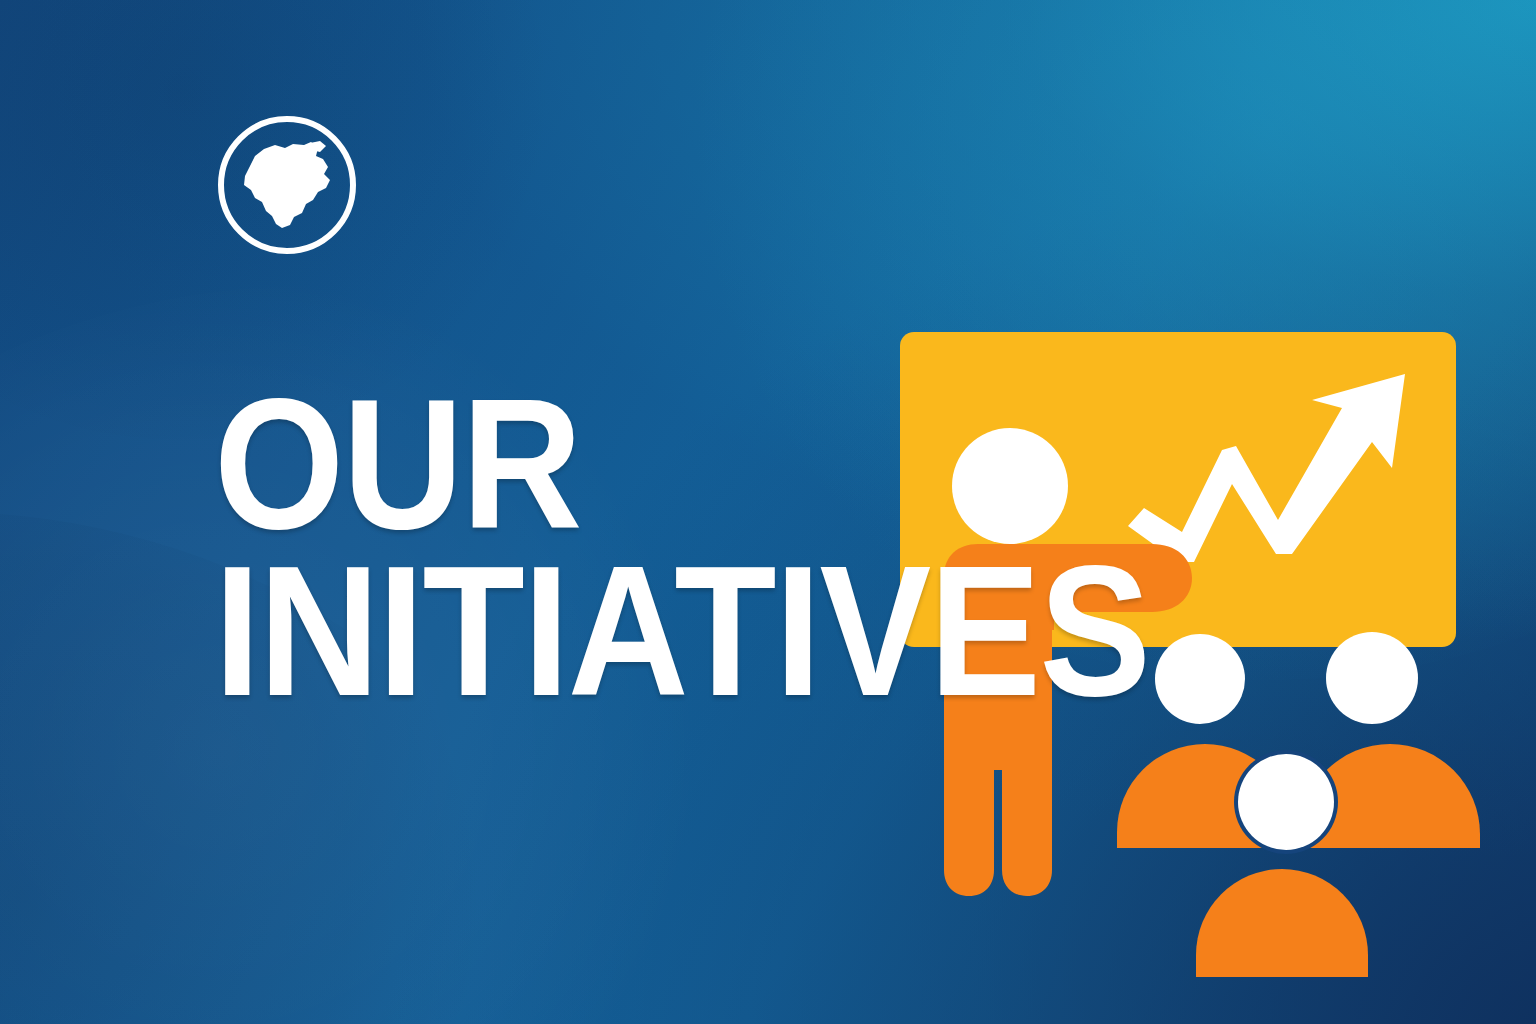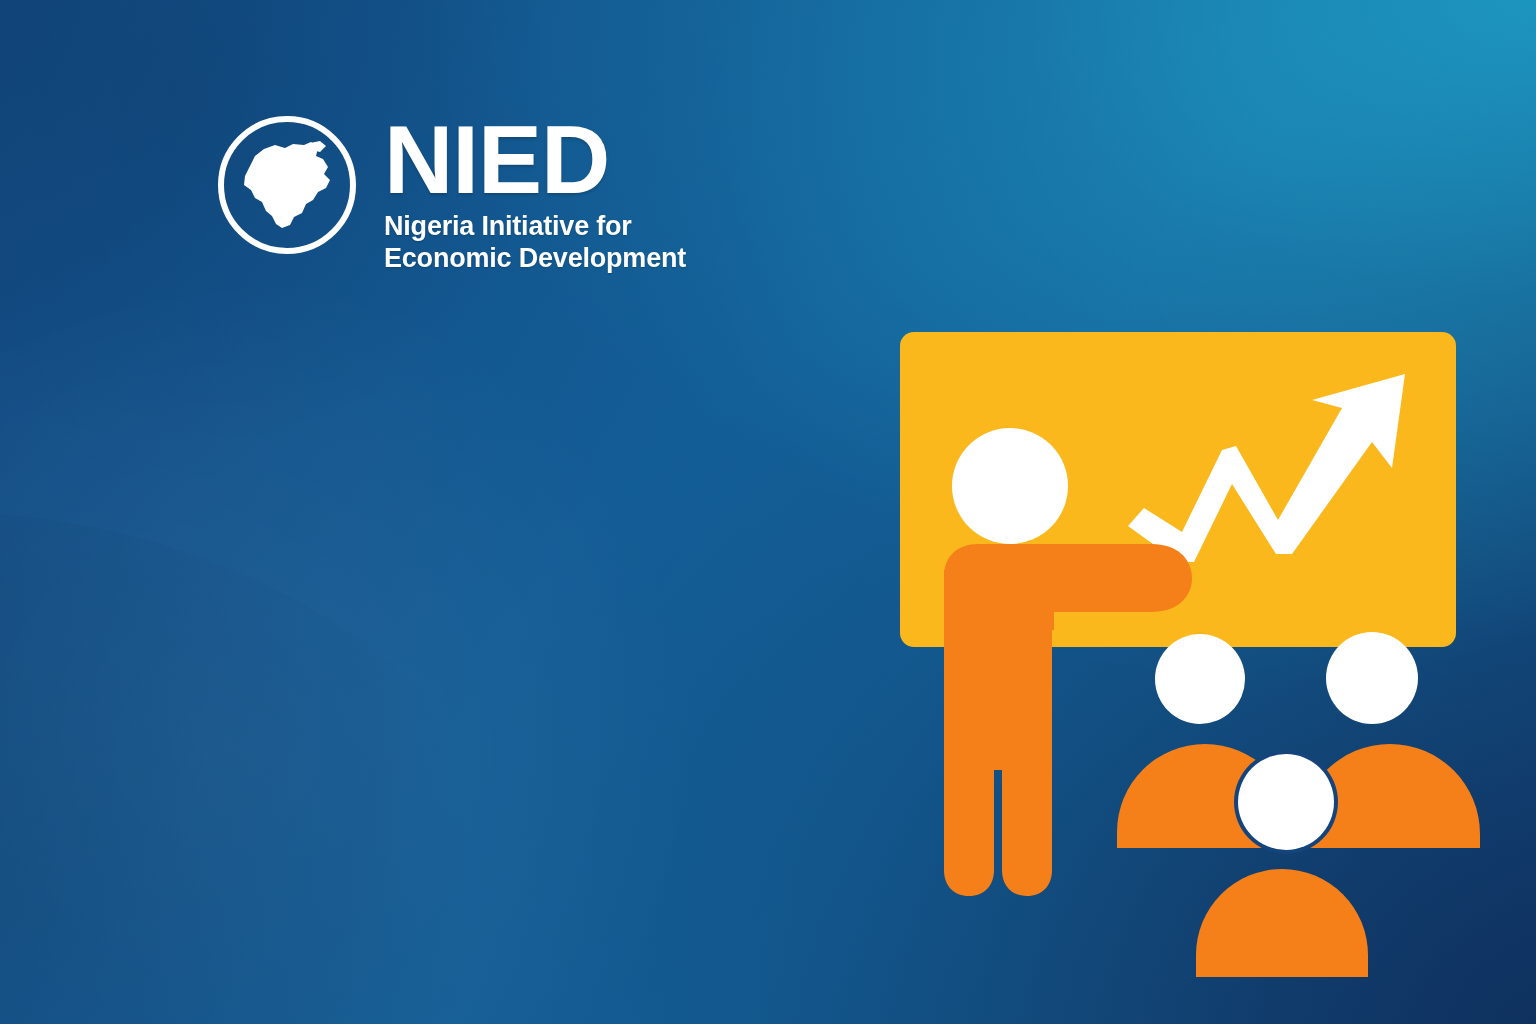--- a/index.html
+++ b/index.html
@@ -103,27 +103,20 @@
         <path fill="#ffffff" d="
           M35,56
           L41,44 L50,37 L61,33 L71,36 L79,32 L90,33 L97,30
           L104,36 L102,44 L109,47 L114,55 L110,62
           L116,68 L112,76 L104,80 L99,88 L92,92 L88,101
           L80,105 L76,113 L68,116 L62,112 L58,104
           L52,99 L48,90 L41,86 L37,78 L30,73 L31,64 Z"></path>
         <path fill="#ffffff" d="M96,31 L106,29 L112,34 L106,40 L98,38 Z"></path>
       </svg>
     </div>
-    <div id="logo-text">
-      <div id="brand-acronym">NIED</div>
-      <div id="brand-tagline">
-        <div>Nigeria Initiative for</div>
-        <div>Economic Development</div>
-      </div>
-    </div>
   </div>
 
   <div id="illustration">
 
     <div id="board"></div>
 
     <div id="growth-arrow">
       <svg width="300" height="190" viewBox="0 0 300 190" aria-hidden="true">
         <path fill="#ffffff" d="
           M4,154
@@ -176,14 +169,18 @@
     </div>
 
     <div class="aud-head" id="aud-head-l"></div>
     <div class="aud-head" id="aud-head-r"></div>
     <div class="aud-body" id="aud-body-l"></div>
     <div class="aud-body" id="aud-body-r"></div>
     <div class="aud-head" id="aud-head-c"></div>
     <div class="aud-body" id="aud-body-c"></div>
   </div>
 
+  <div id="headline">
+    <div class="headline-line">OUR</div>
+    <div class="headline-line">INITIATIVES</div>
+  </div>
 
 </div>
 
 </body></html>

